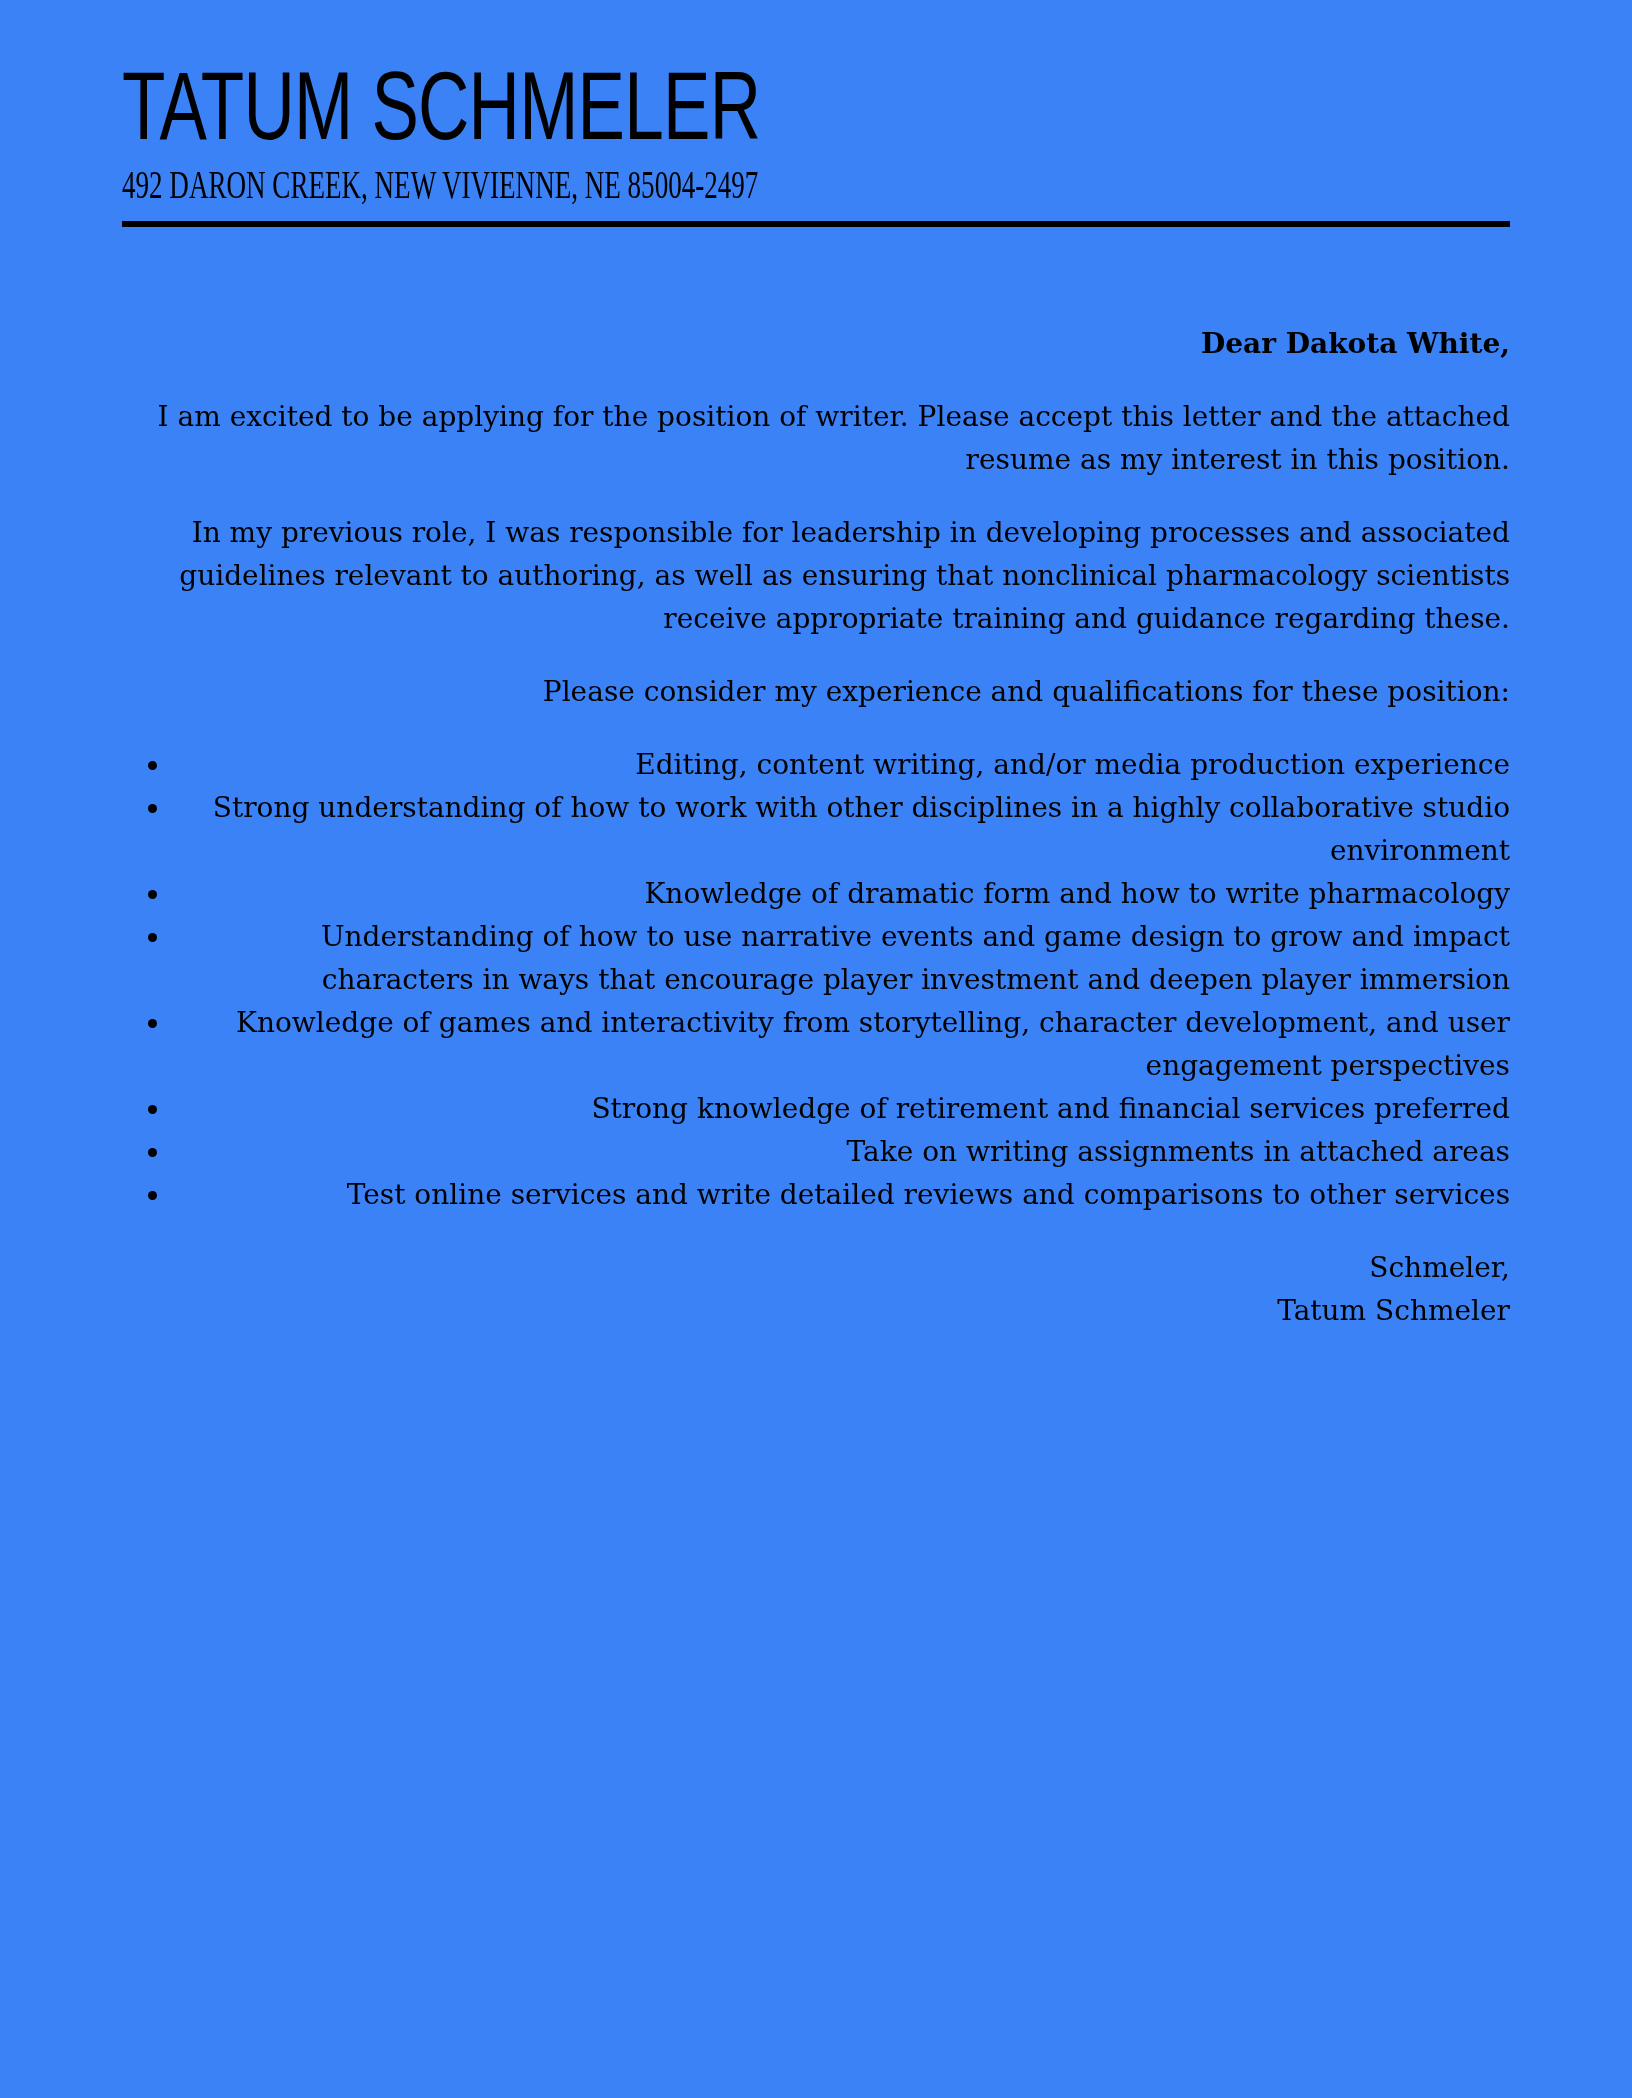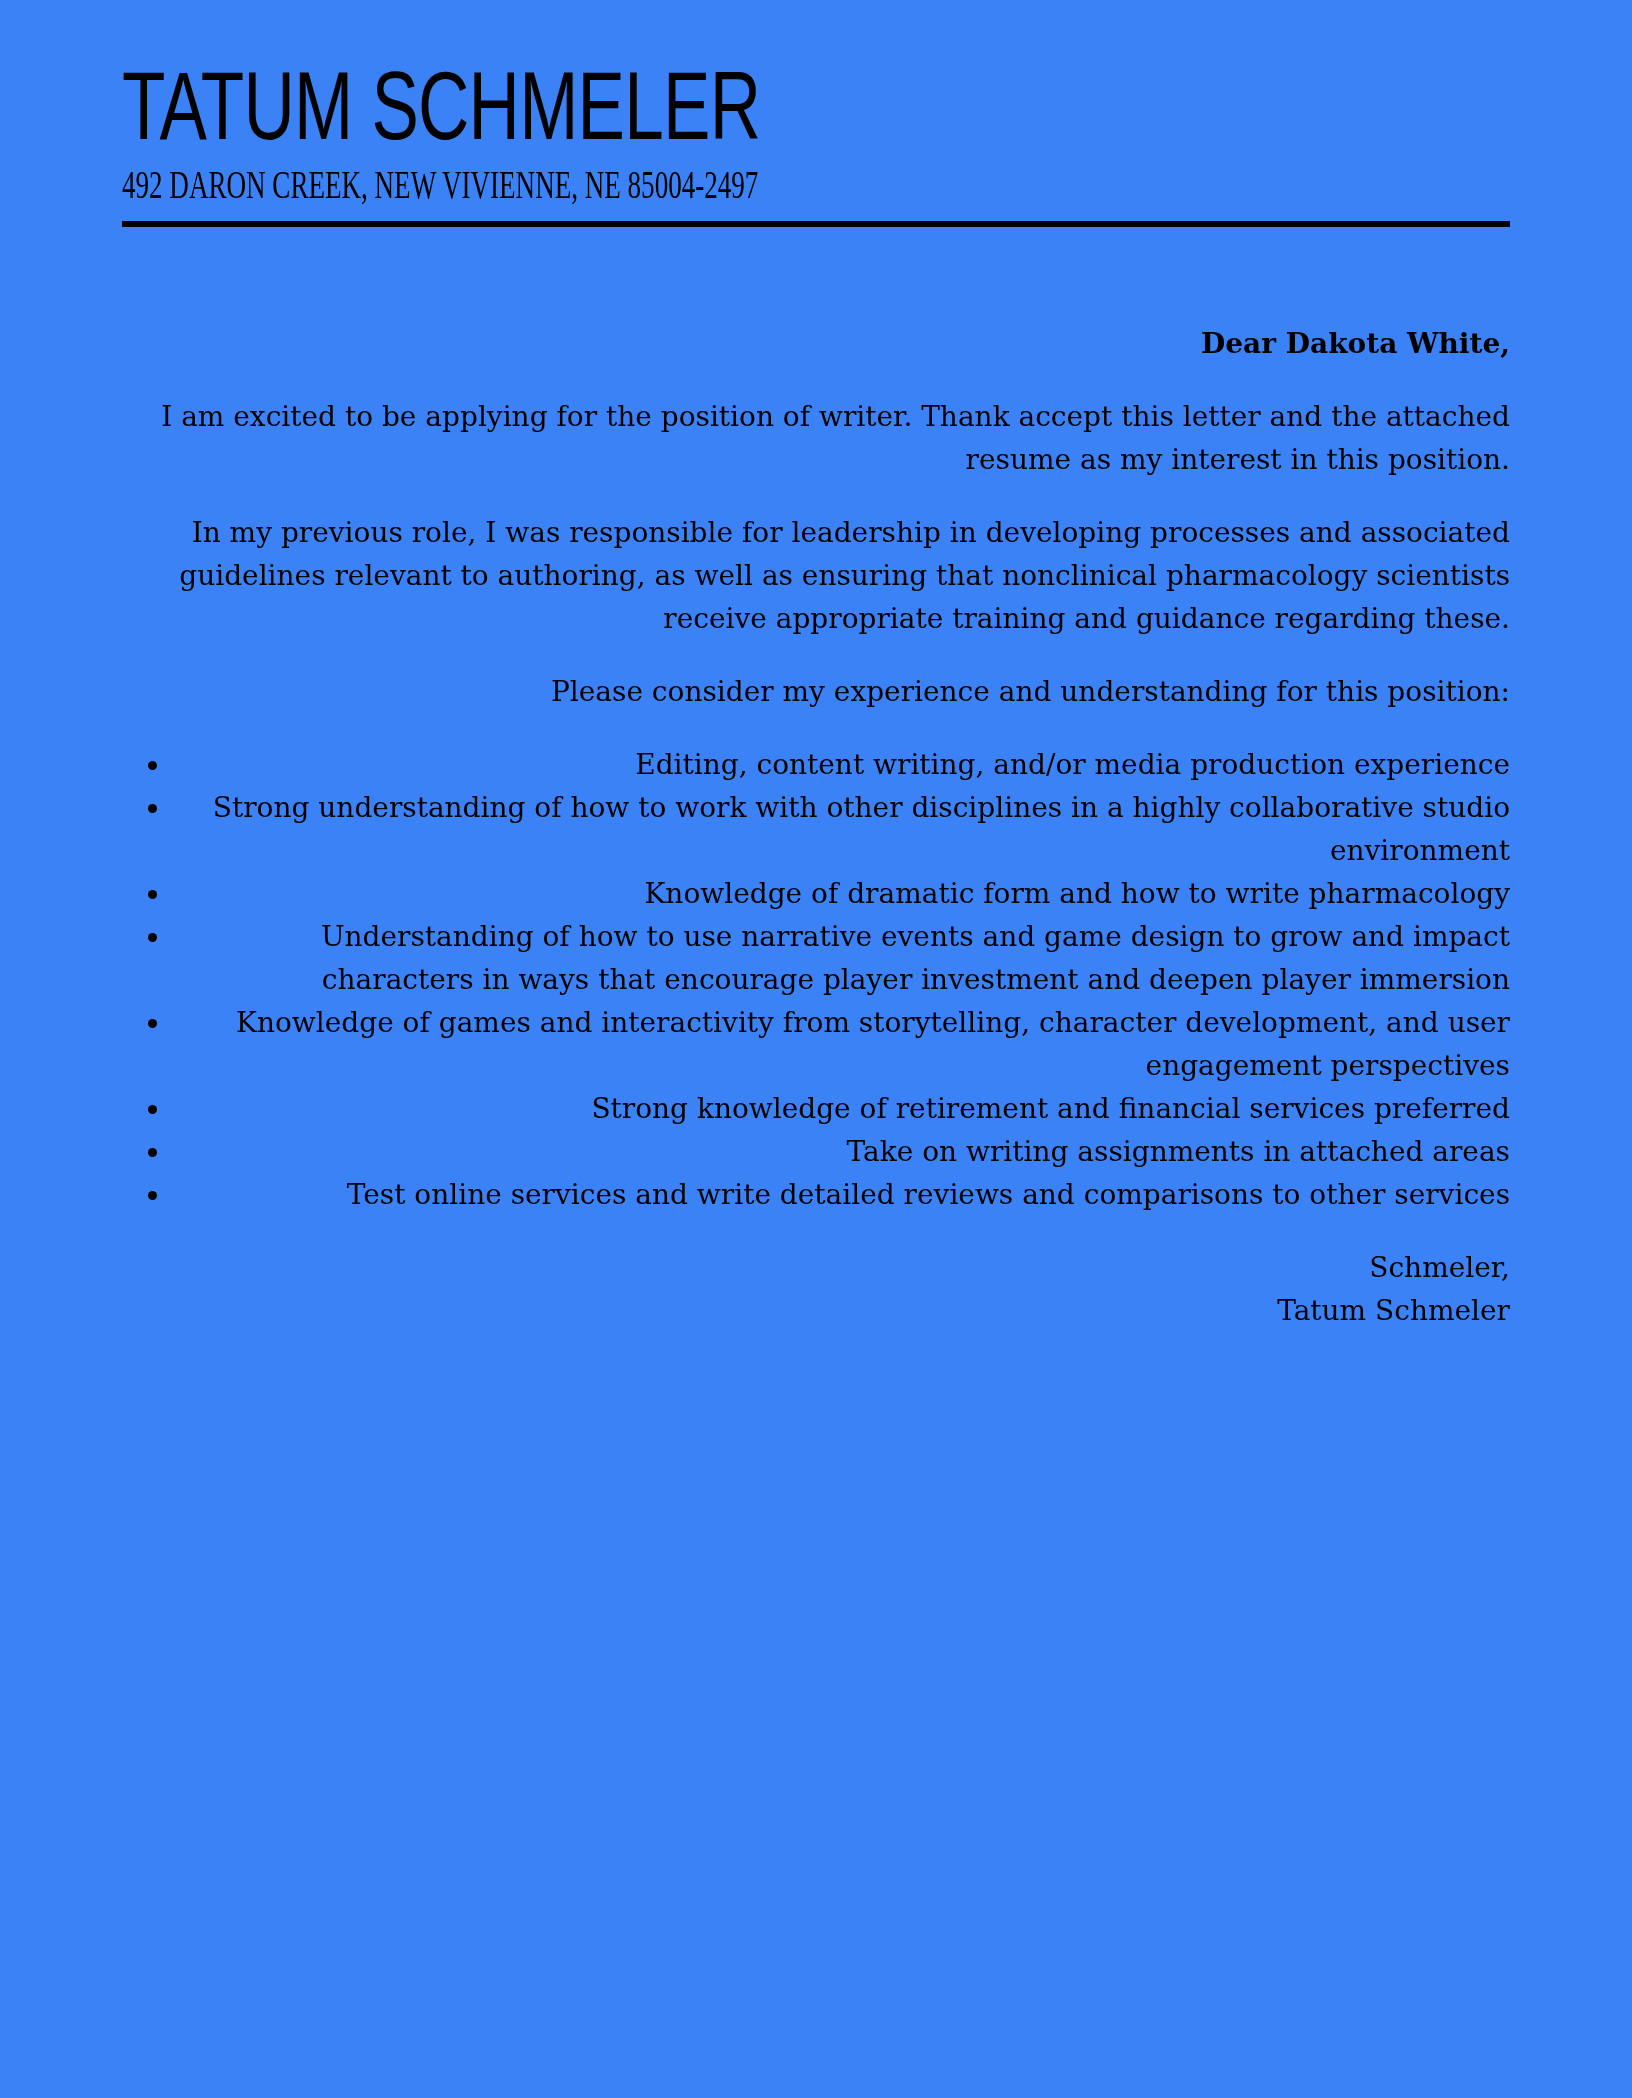--- a/index.html
+++ b/index.html
@@ -97,25 +97,25 @@
     <div class="header-address">
       <span class="squeeze">492 DARON CREEK, NEW VIVIENNE, NE 85004-2497</span>
     </div>
     <hr class="header-rule">
   </header>
 
   <main class="letter">
 
     <div class="greeting">Dear Dakota White,</div>
 
-    <p class="para">I am excited to be applying for the position of writer. Thank accept this letter and the attached resume as my interest in this position.</p>
+    <p class="para">I am excited to be applying for the position of writer. Please accept this letter and the attached resume as my interest in this position.</p>
 
     <p class="para">In my previous role, I was responsible for leadership in developing processes and associated guidelines relevant to authoring, as well as ensuring that nonclinical pharmacology scientists receive appropriate training and guidance regarding these.</p>
 
-    <p class="para">Please consider my experience and understanding for this position:</p>
+    <p class="para">Please consider my experience and qualifications for these position:</p>
 
     <ul class="qualifications">
       <li>Editing, content writing, and/or media production experience</li>
       <li>Strong understanding of how to work with other disciplines in a highly collaborative studio environment</li>
       <li>Knowledge of dramatic form and how to write pharmacology</li>
       <li>Understanding of how to use narrative events and game design to grow and impact characters in ways that encourage player investment and deepen player immersion</li>
       <li>Knowledge of games and interactivity from storytelling, character development, and user engagement perspectives</li>
       <li>Strong knowledge of retirement and financial services preferred</li>
       <li>Take on writing assignments in attached areas</li>
       <li>Test online services and write detailed reviews and comparisons to other services</li>

